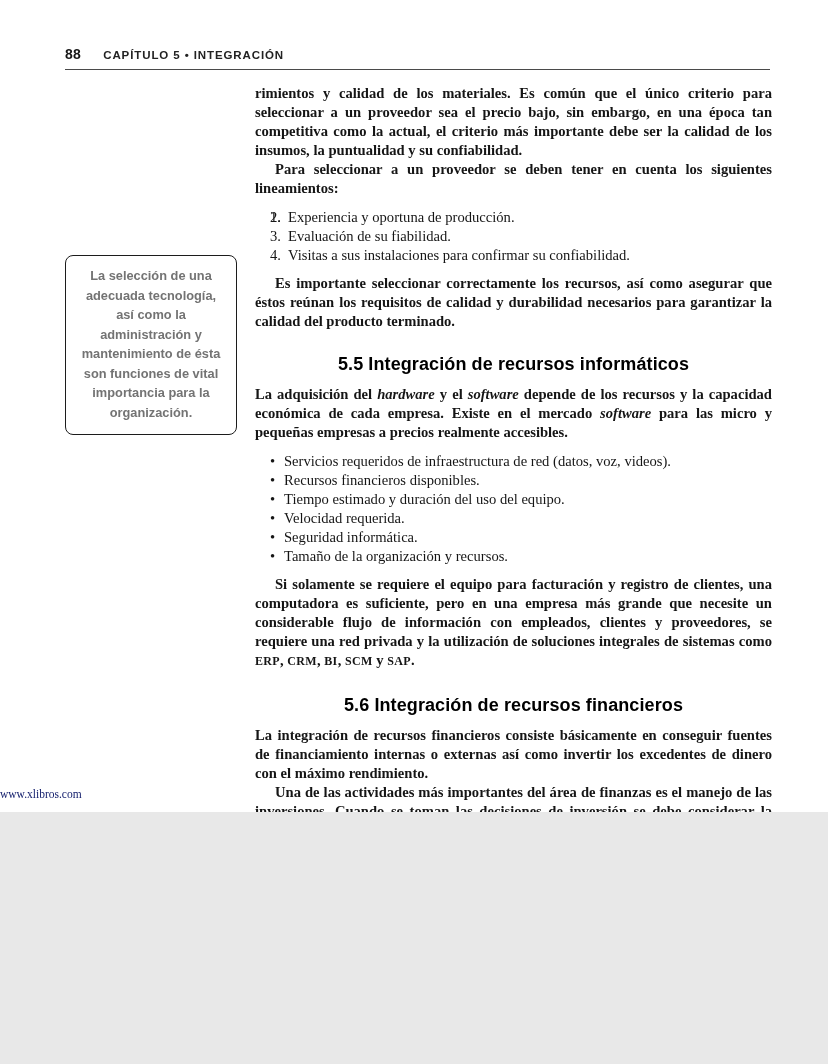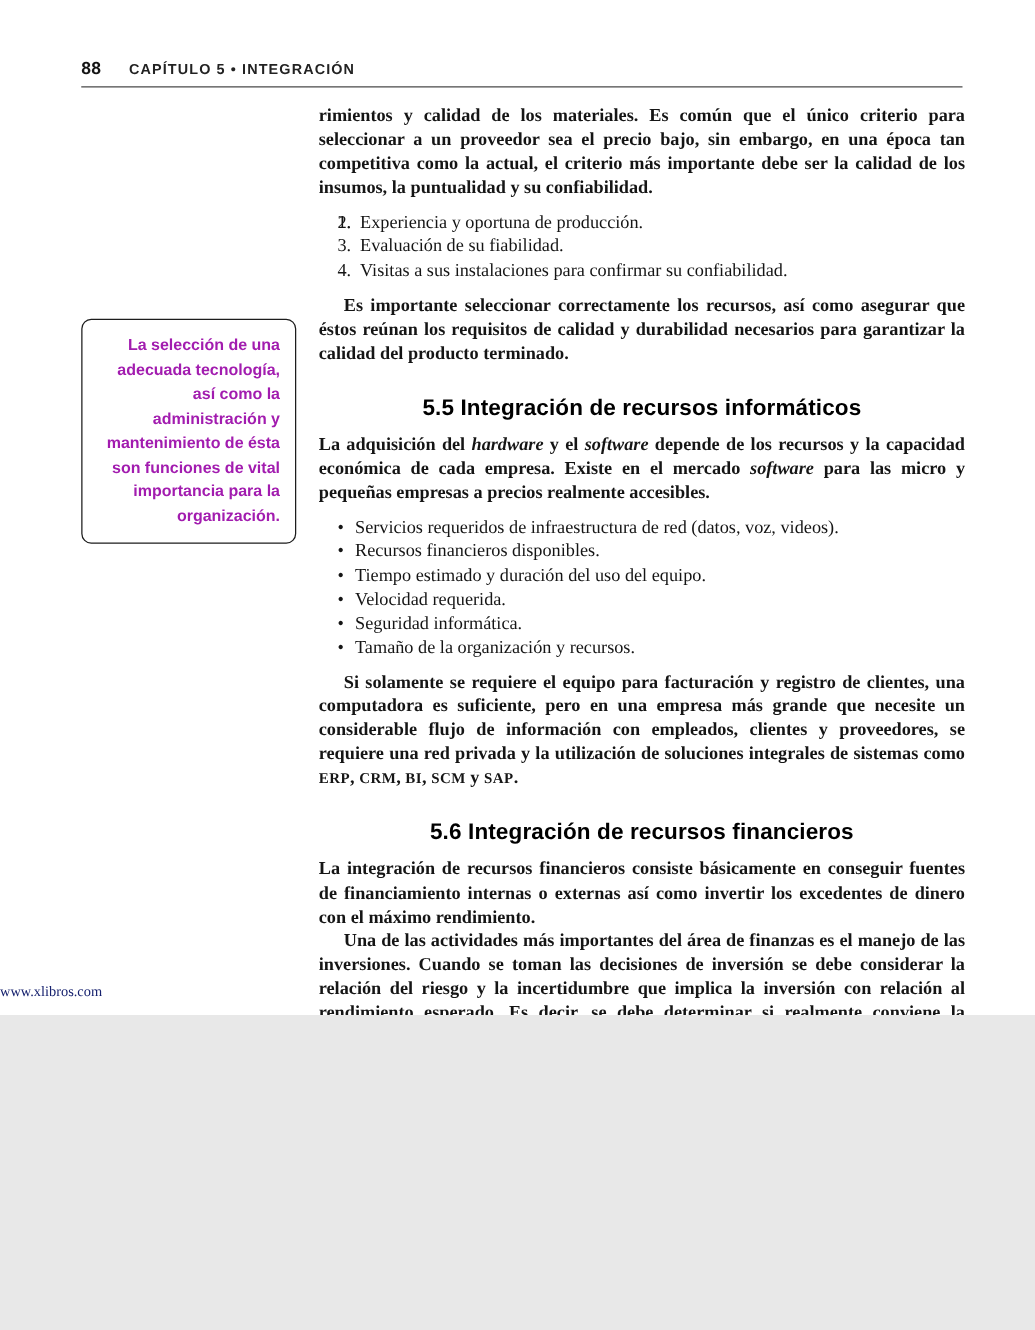--- a/index.html
+++ b/index.html
@@ -40,22 +40,22 @@
     top: 255px;
     width: 172px;
     box-sizing: border-box;
     border: 1.4px solid #1c1c1c;
     border-radius: 8px;
     padding: 10px 12px 12px 12px;
     font-family: "Liberation Sans", sans-serif;
     font-weight: bold;
     font-size: 12.8px;
     line-height: 19.5px;
-    color: #a21caf;
-    text-align: right;
+    color: #737373;
+    text-align: center;
   }
   .note-box p { margin: 0; }
 
   
   .content {
     margin-left: 190px;
     width: 517px;
     margin-top: 14px;
     font-size: 14.6px;
     line-height: 19.1px;
@@ -120,20 +120,21 @@
     <span class="chapter">CAPÍTULO 5 • INTEGRACIÓN</span>
   </header>
 
   <aside class="note-box">
     <p>La selección de una adecuada tecnología, así como la administración y mantenimiento de ésta son funciones de vital importancia para la organización.</p>
   </aside>
 
   <main class="content">
 
     <p class="noindent">rimientos y calidad de los materiales. Es común que el único criterio para seleccionar a un proveedor sea el precio bajo, sin embargo, en una época tan competitiva como la actual, el criterio más importante debe ser la calidad de los insumos, la puntualidad y su confiabilidad.</p>
+    <p class="indent">Para seleccionar a un proveedor se deben tener en cuenta los siguientes lineamientos:</p>
 
     <ol class="numlist">
       <li>
         <span class="li-num">1.</span>
       </li>
       <li>
         <span class="li-num">2.</span>
         <span>Experiencia y oportuna de producción.</span>
       </li>
       <li>

